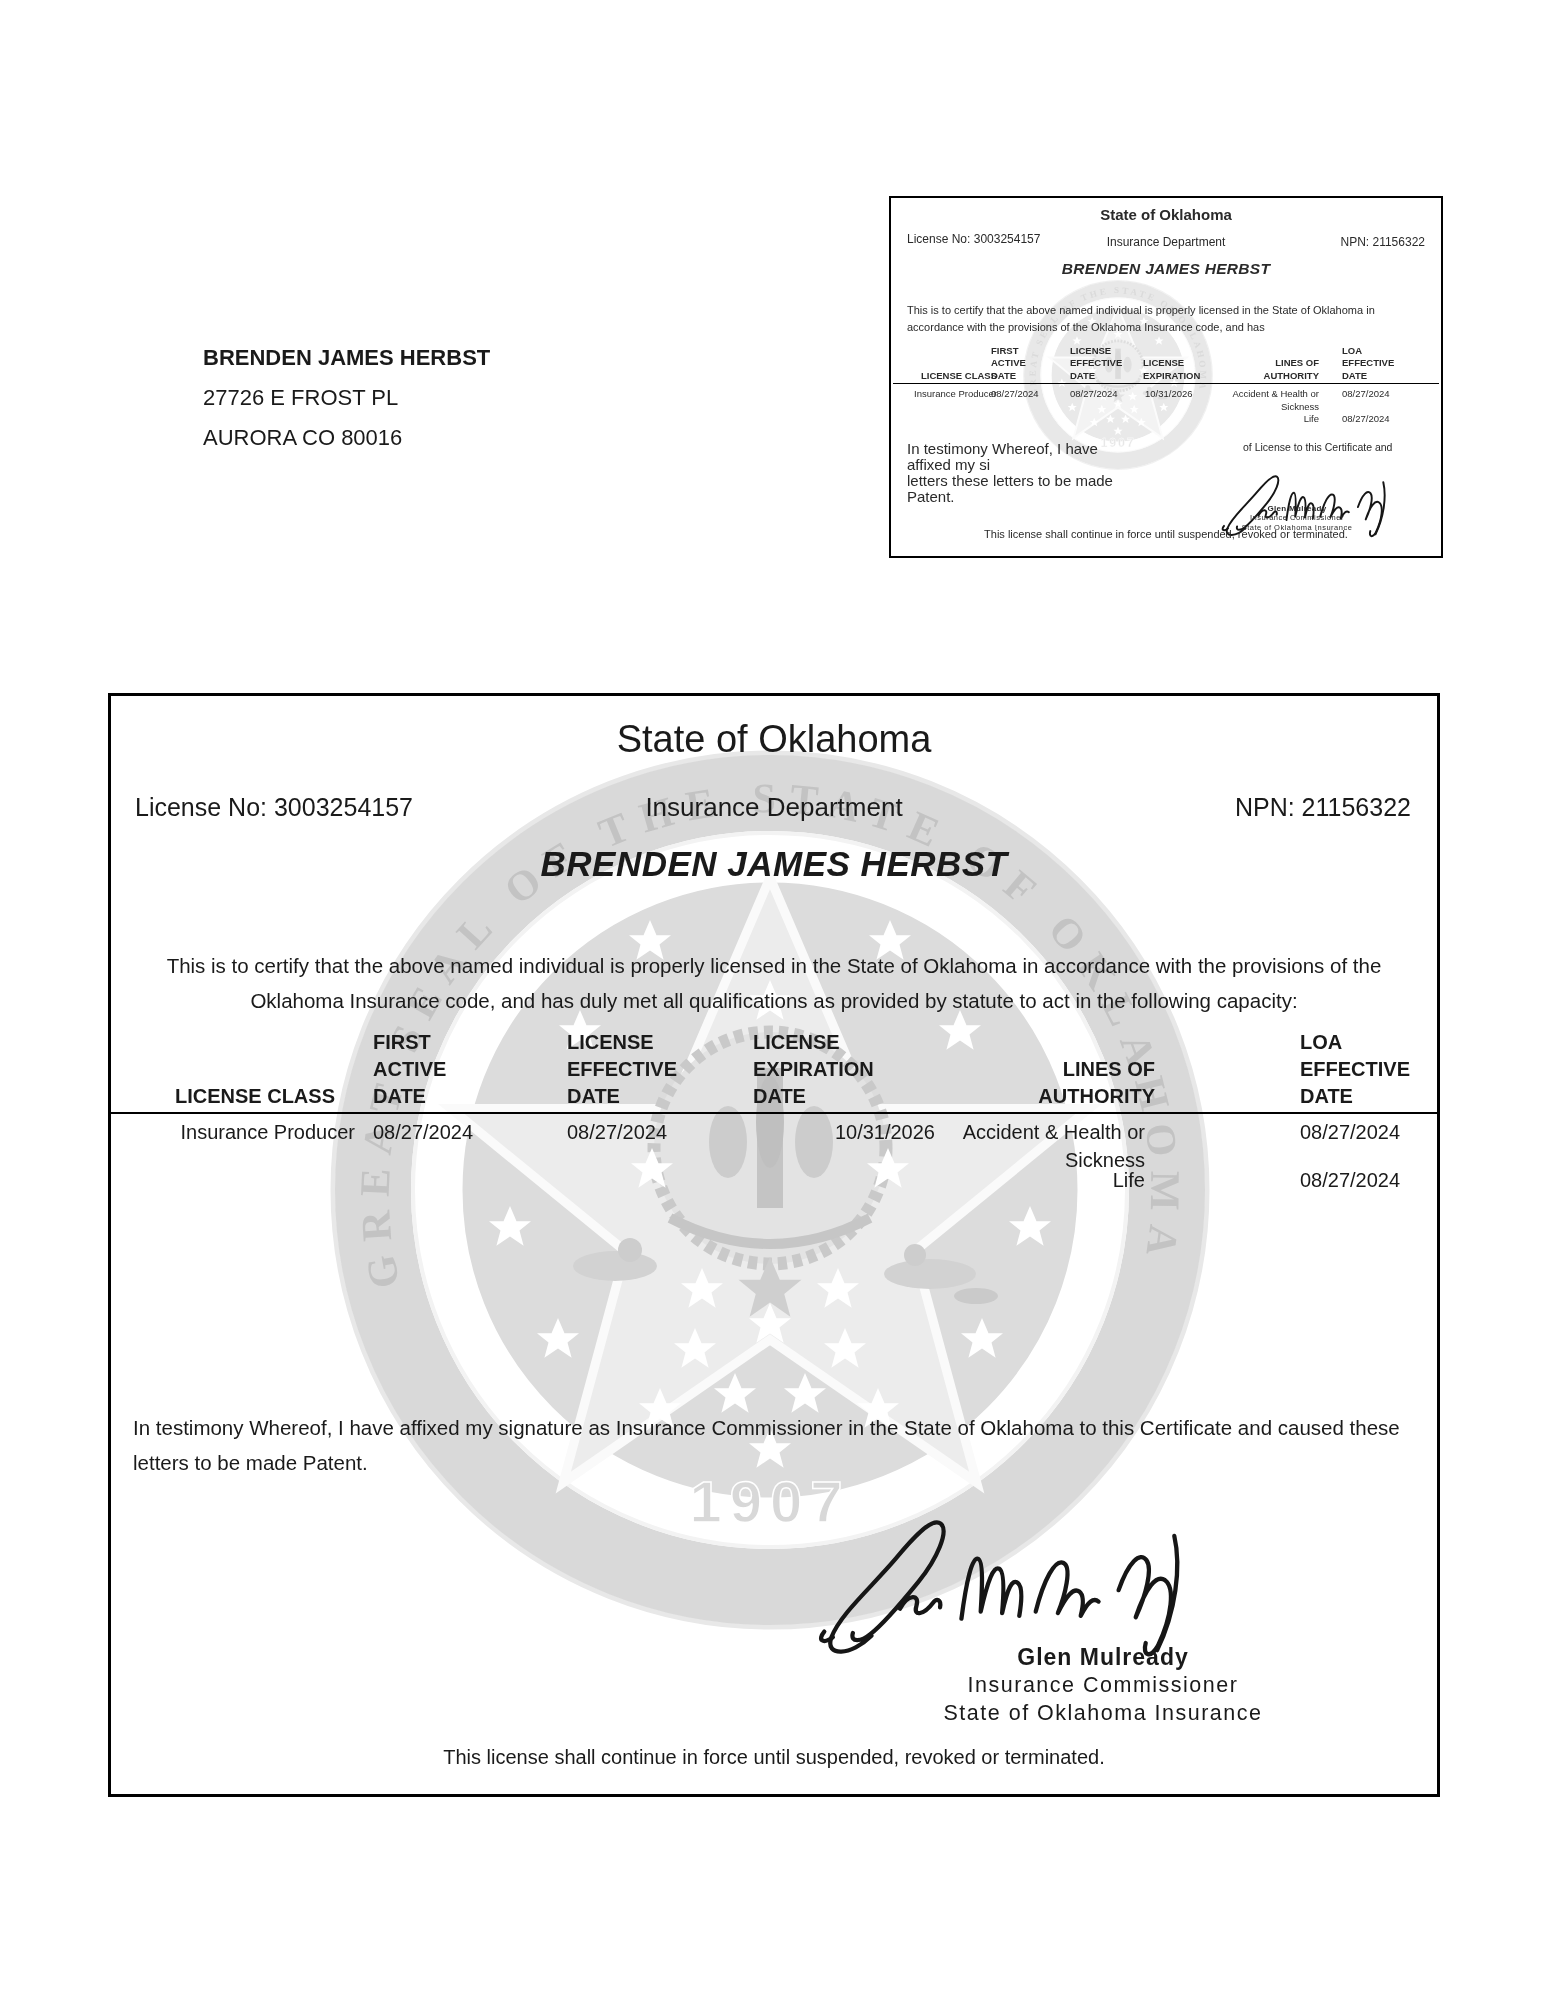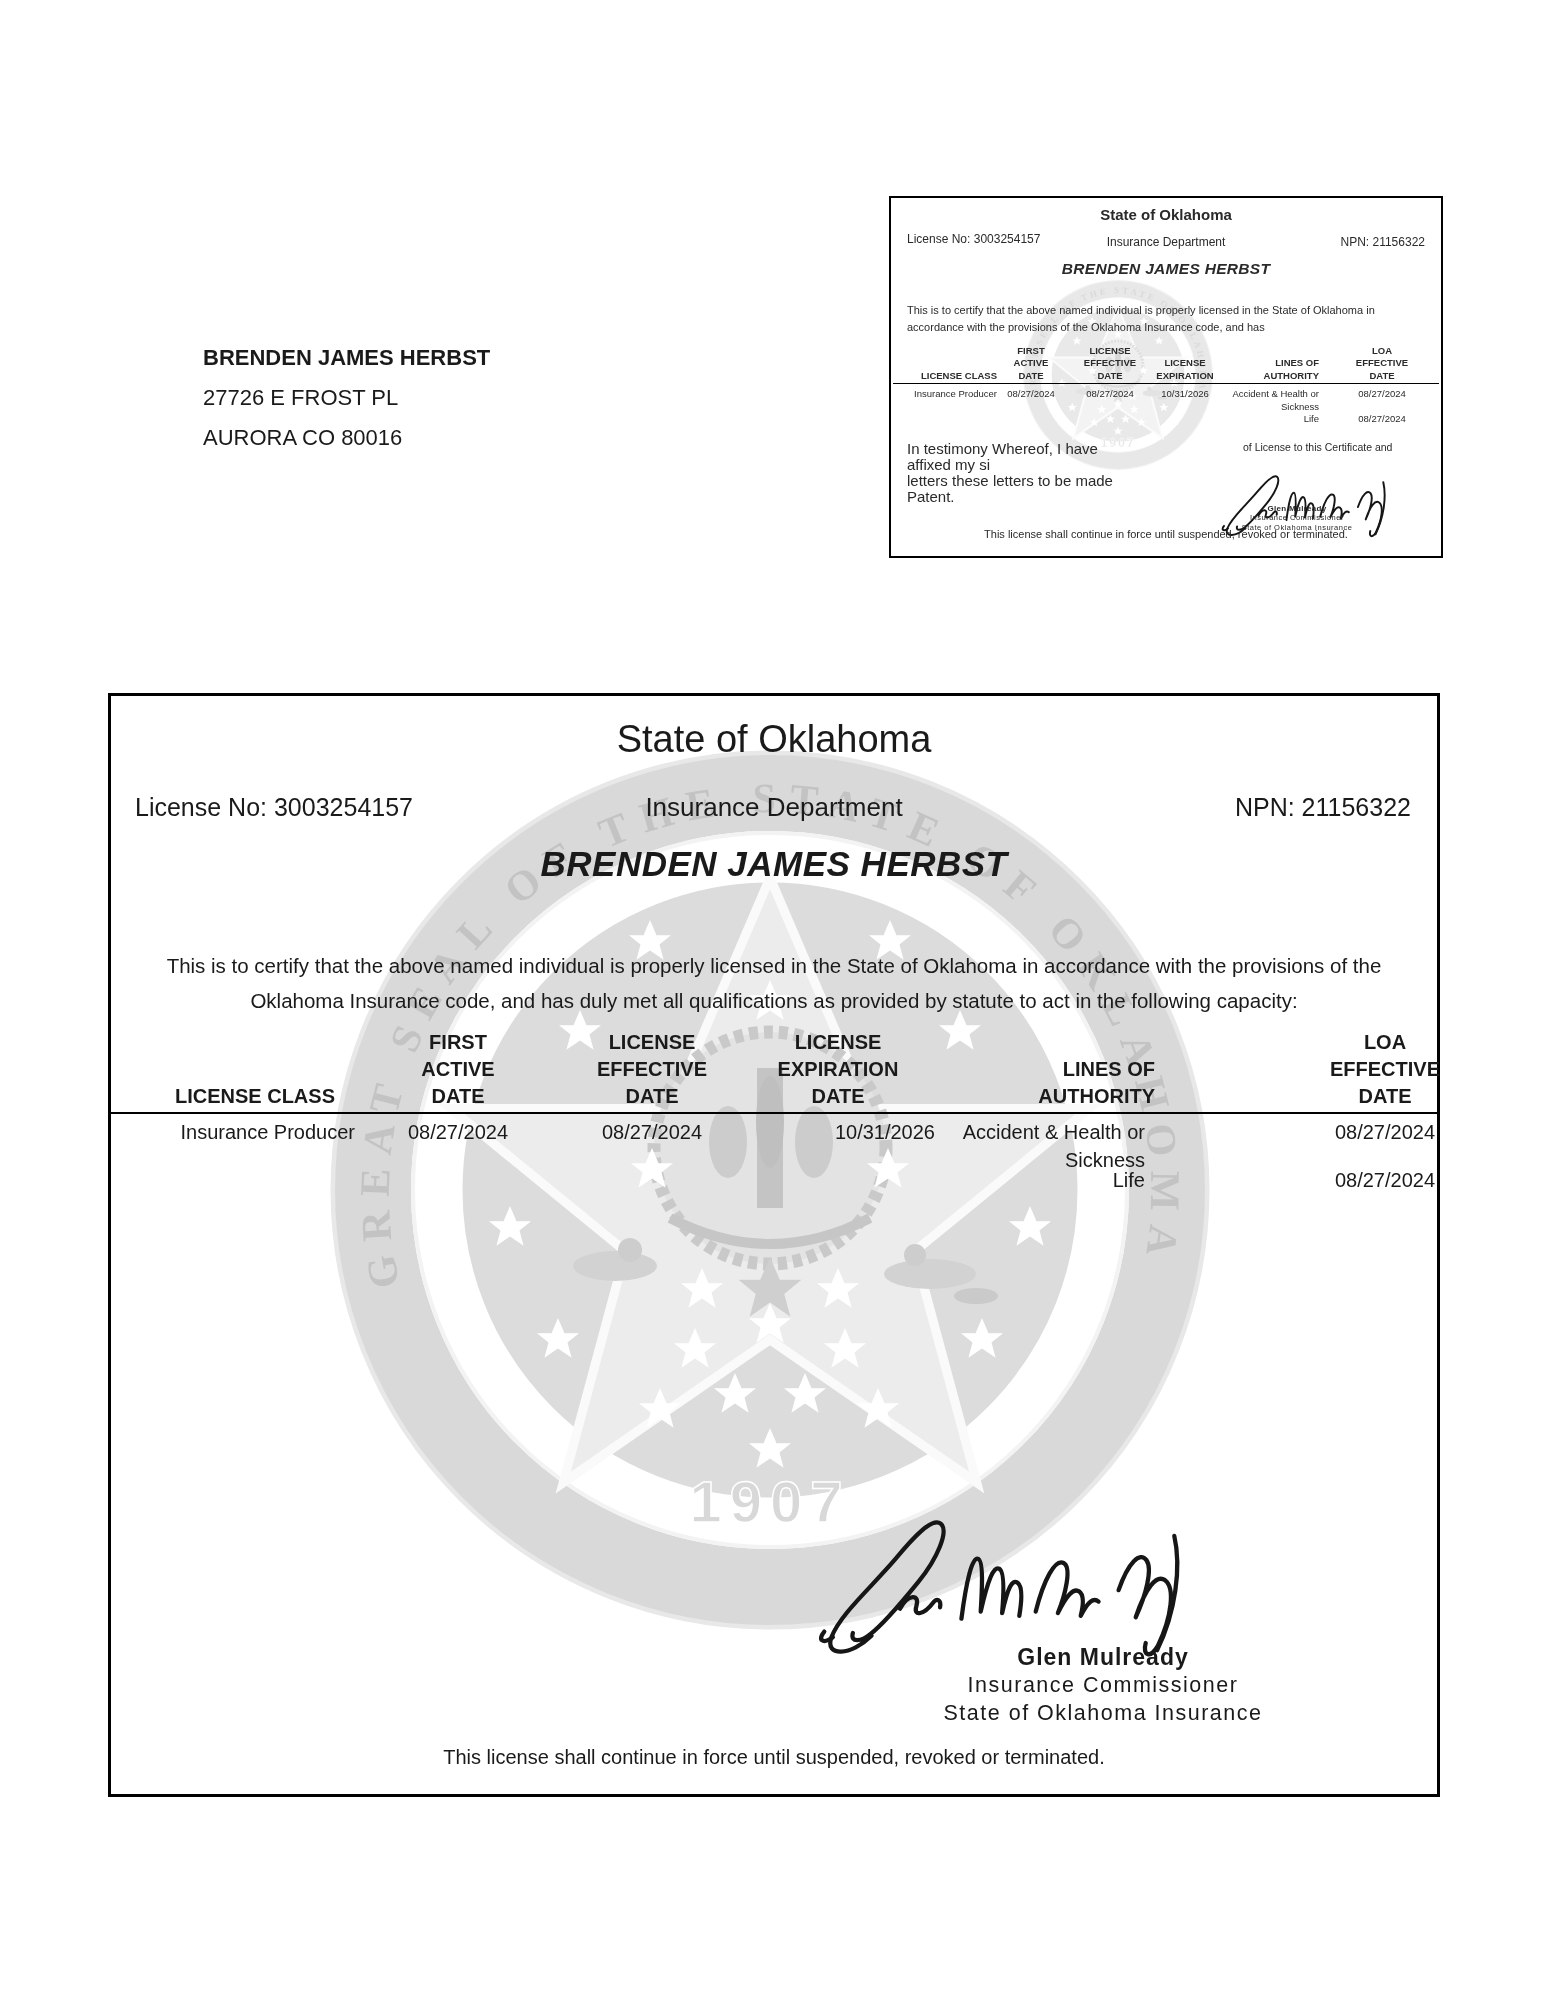--- a/index.html
+++ b/index.html
@@ -43,21 +43,21 @@
   .cert .thead{font-size:20px;font-weight:bold;line-height:27px;display:flex;flex-direction:column;justify-content:flex-end;height:84px;top:330px;}
   .cert .rule{left:0;right:0;top:416px;border-top:2px solid #000;}
   .cert .cell{font-size:20px;line-height:28px;top:422px;}
   .cert .cell2{font-size:20px;line-height:28px;top:470px;}
   .cert .testimony{left:22px;top:714px;width:1292px;font-size:20.5px;line-height:35px;}
   .cert .sigblock{left:762px;top:948px;width:460px;text-align:center;}
   .cert .signame{font-size:23px;font-weight:bold;letter-spacing:1px;}
   .cert .sigline{font-size:21.5px;letter-spacing:1.5px;line-height:28px;}
   .cert .footer{left:0;right:0;top:1050px;text-align:center;font-size:20px;}
 
-  .ta-c{text-align:center;} .ta-l{text-align:right;} .ta-r{text-align:right;}
+  .ta-c{text-align:left;} .ta-l{text-align:right;} .ta-r{text-align:right;}
   .hidden-defs{position:absolute;width:0;height:0;overflow:hidden;}
 </style>
 </head>
 <body>
 
 <svg class="hidden-defs" aria-hidden="true">
   <defs>
     <path id="ministar" d="M0,-22 L6.5,-6.8 L21,-6.8 L9.5,2.6 L13.6,17.8 L0,8.4 L-13.6,17.8 L-9.5,2.6 L-21,-6.8 L-6.5,-6.8 Z"></path>
     <path id="ringpath" d="M 78,562 A 381,381 0 1 1 802,562" fill="none"></path>
 
@@ -247,20 +247,21 @@
 
     <div class="abs z1 cell ta-l" style="left:24px;width:220px;">Insurance Producer</div>
     <div class="abs z1 cell ta-c" style="left:262px;width:170px;">08/27/2024</div>
     <div class="abs z1 cell ta-c" style="left:456px;width:170px;">08/27/2024</div>
     <div class="abs z1 cell ta-r" style="left:659px;width:165px;">10/31/2026</div>
     <div class="abs z1 cell ta-l" style="left:834px;width:200px;">Accident &amp; Health or Sickness</div>
     <div class="abs z1 cell ta-c" style="left:1189px;width:170px;">08/27/2024</div>
     <div class="abs z1 cell2 ta-l" style="left:834px;width:200px;">Life</div>
     <div class="abs z1 cell2 ta-c" style="left:1189px;width:170px;">08/27/2024</div>
 
+    <div class="abs z1 testimony">In testimony Whereof, I have affixed my signature as Insurance Commissioner in the State of Oklahoma to this Certificate and caused these letters to be made Patent.</div>
 
     <svg class="abs z1" style="left:689px;top:798px;width:400px;height:168px;">
         <use href="#sig-symbol"></use>
       </svg>
     <div class="abs z1 sigblock">
       <div class="signame">Glen Mulready</div>
       <div class="sigline">Insurance Commissioner</div>
       <div class="sigline">State of Oklahoma Insurance</div>
     </div>
 

